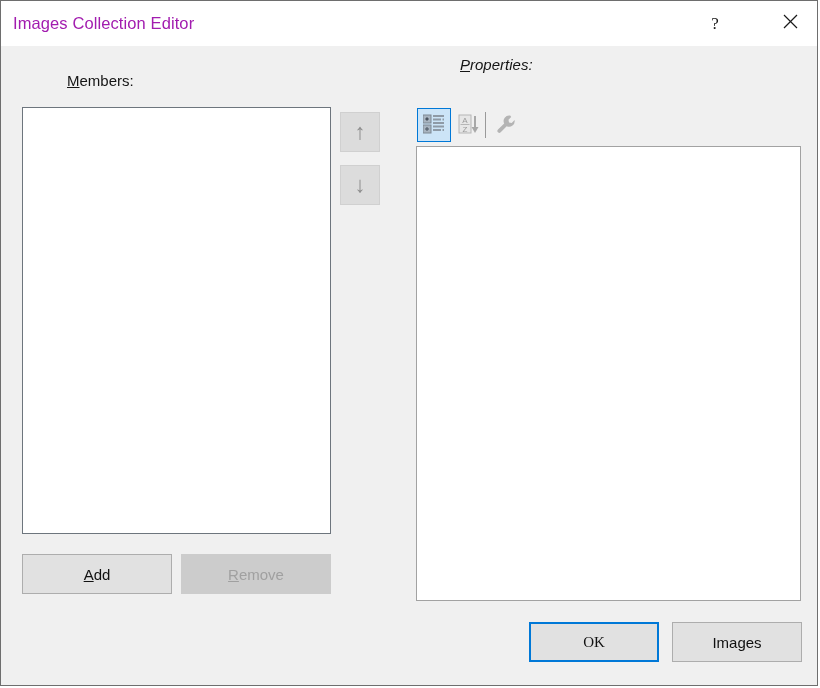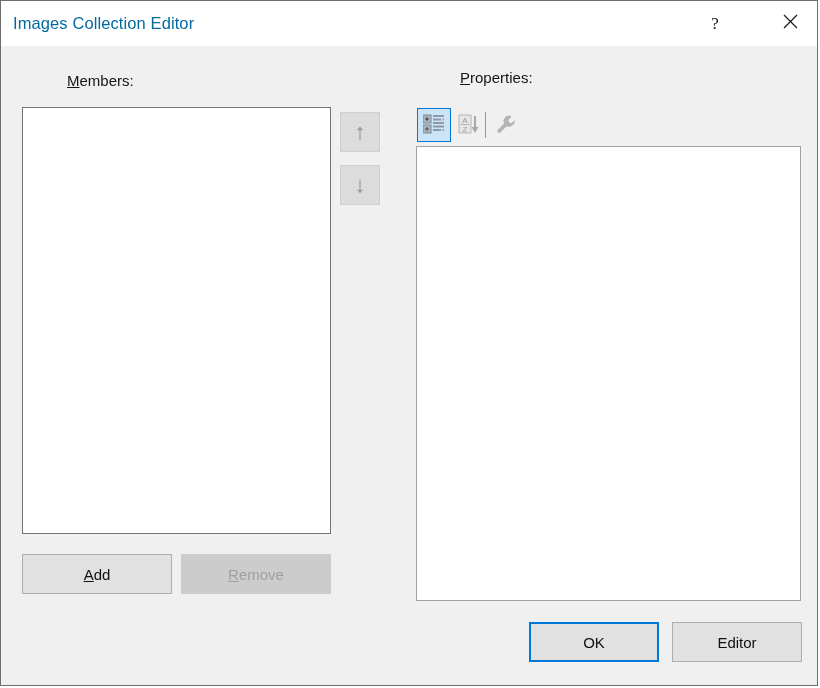--- a/index.html
+++ b/index.html
@@ -28,21 +28,21 @@
     width: 818px;
     height: 45px;
     background: #ffffff;
     box-sizing: border-box;
   }
   #title-text {
     position: absolute;
     left: 12px;
     top: 13px;
     font-size: 16.5px;
-    color: #0369a1;
+    color: #a21caf;
     letter-spacing: 0.1px;
     white-space: nowrap;
   }
   .caption-btn {
     position: absolute;
     top: 0;
     height: 44px;
     width: 46px;
     background: transparent;
     border: none;
@@ -64,21 +64,21 @@
   
   .field-label {
     position: absolute;
     font-size: 15px;
     color: #151515;
     white-space: nowrap;
     margin-left: 44px;
   }
   .field-label u { text-decoration: underline; text-underline-offset: 1px; }
   #members-label   { left: 22px;  top: 71px; }
-  #properties-label{ left: 415px; top: 68px; }
+  #properties-label{ left: 415px; top: 55px; font-style: italic; }
 
   
   #members-list {
     position: absolute;
     left: 21px;
     top: 106px;
     width: 309px;
     height: 427px;
     background: #ffffff;
     border: 1px solid #6d757d;
@@ -178,21 +178,21 @@
     border-color: #cccccc;
     color: #a0a0a0;
   }
   .push-btn.default {
     border: 2px solid #0078d7;
   }
   .push-btn u { text-decoration: underline; text-underline-offset: 1px; }
 
   #add-btn    { left: 21px;  top: 553px; width: 150px; height: 40px; }
   #remove-btn { left: 180px; top: 553px; width: 150px; height: 40px; }
-  #ok-btn     { left: 528px; top: 621px; width: 130px; height: 40px; }
+  #ok-btn     { left: 528px; top: 621px; width: 130px; height: 40px; font-family: Liberation Serif, serif; }
   #cancel-btn { left: 671px; top: 621px; width: 130px; height: 40px; }
 </style>
 </head>
 <body>
 
 <div id="dialog">
 
   <div id="titlebar">
     <div id="title-text">Images Collection Editor</div>
 
@@ -276,15 +276,15 @@
       <u>A</u>
       <span>dd</span>
     </button>
 
   <button class="push-btn disabled" id="remove-btn">
       <u>R</u>
       <span>emove</span>
     </button>
 
   <button class="push-btn default" id="ok-btn">OK</button>
-  <button class="push-btn" id="cancel-btn">Editor</button>
+  <button class="push-btn" id="cancel-btn">Images</button>
 
 </div>
 
 </body></html>

